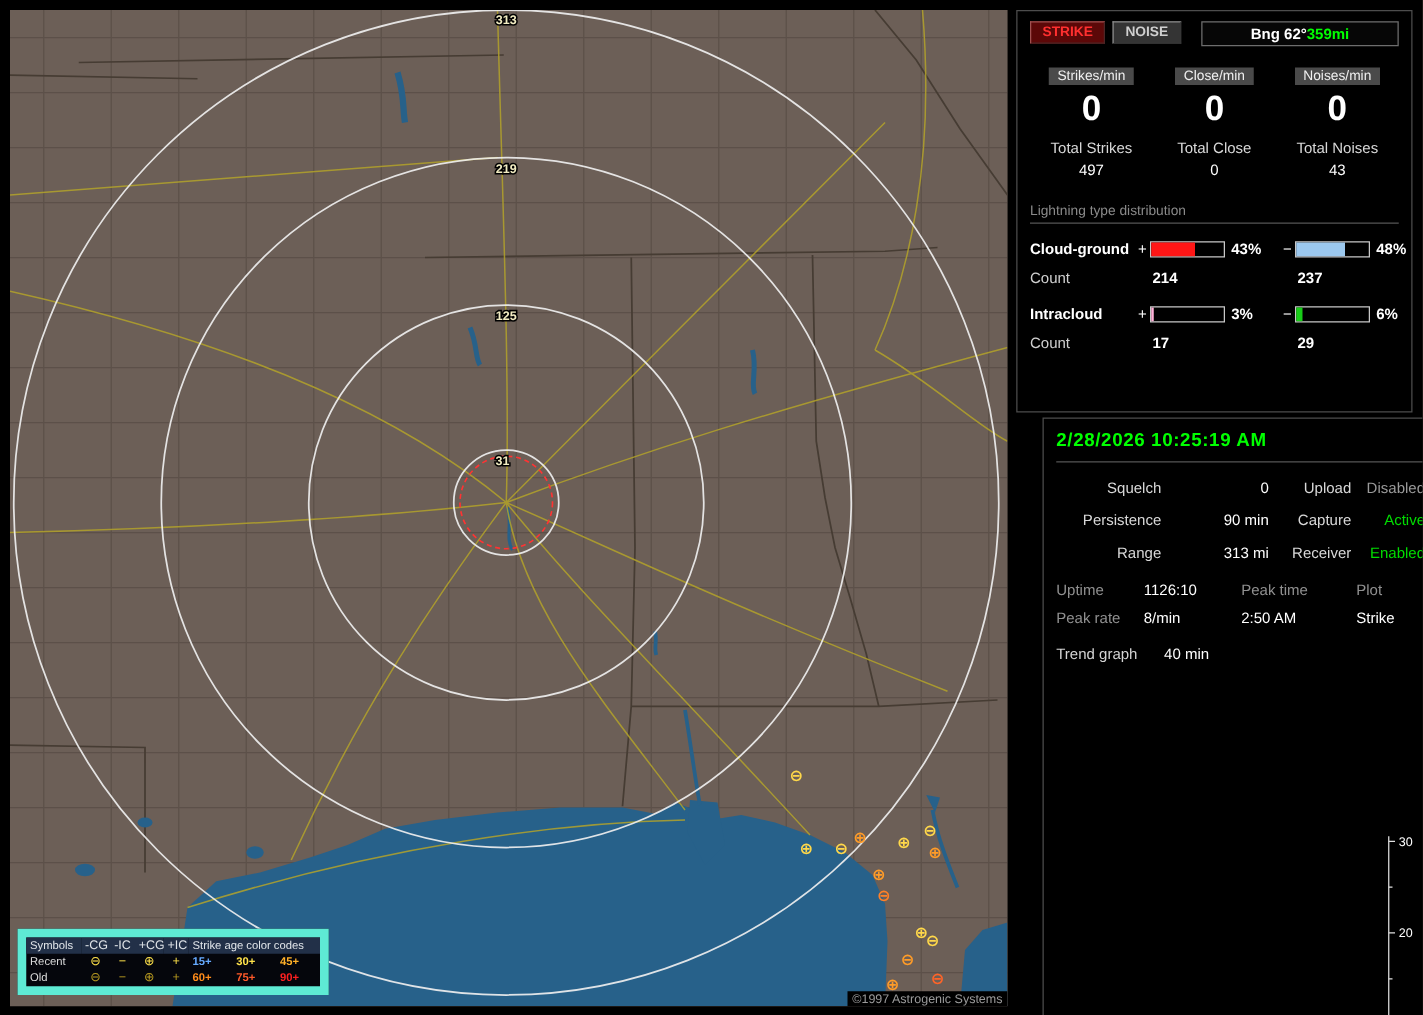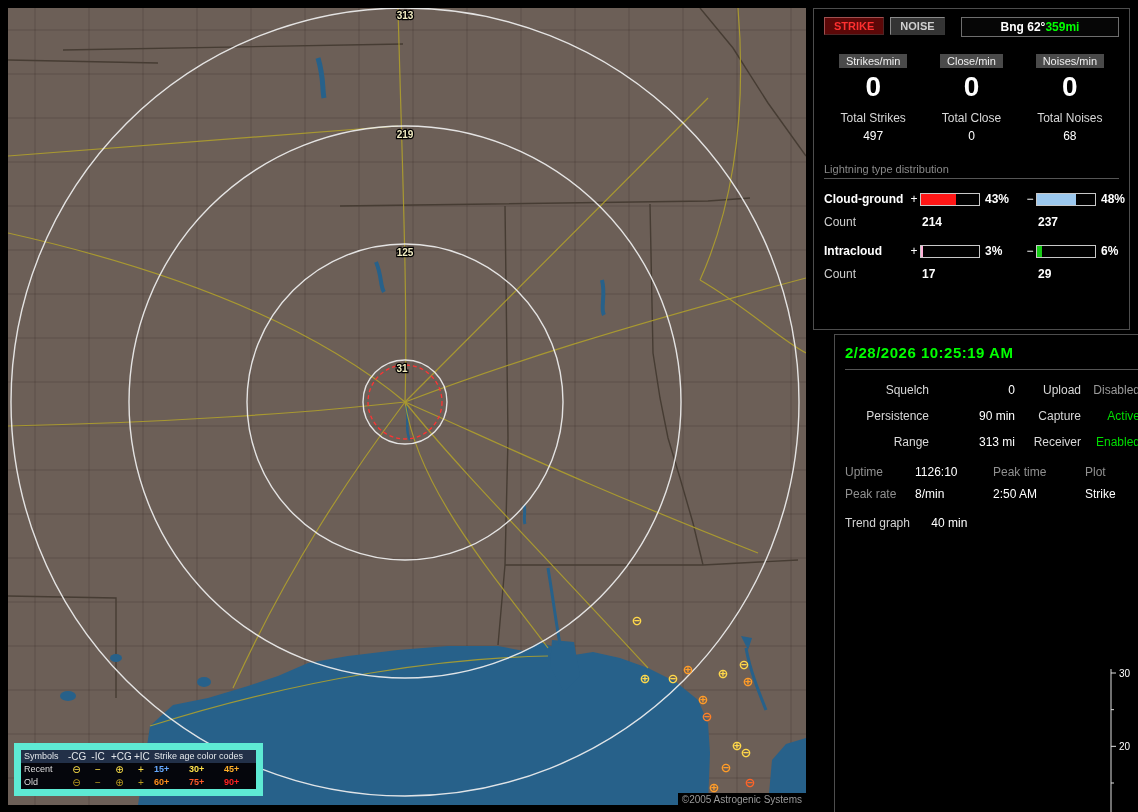--- a/index.html
+++ b/index.html
@@ -178,21 +178,21 @@
         <span class="lg-cell lg-sym" style="color: rgb(184, 154, 32);">⊖</span>
         <span class="lg-cell lg-sym" style="color: rgb(184, 154, 32);">−</span>
         <span class="lg-cell lg-sym" style="color: rgb(184, 154, 32);">⊕</span>
         <span class="lg-cell lg-sym" style="color: rgb(184, 154, 32);">+</span>
         <span class="lg-cell lg-age" style="color: rgb(255, 140, 26);">60+</span>
         <span class="lg-cell lg-age" style="color: rgb(255, 90, 42);">75+</span>
         <span class="lg-cell lg-age" style="color: rgb(255, 32, 32);">90+</span>
       </div>
     </div>
 
-    <div class="copyright">©2005 Astrogenic Systems</div>
+    <div class="copyright">©1997 Astrogenic Systems</div>
   </div>
 
   <div class="panel panel1">
     <div class="toprow">
       <button class="btn strike">STRIKE</button>
       <button class="btn noise">NOISE</button>
       <div class="bng">
         <span>Bng 62°</span>
         <span class="mi">359mi</span>
       </div>
@@ -217,21 +217,21 @@
       <div>
         <div class="tlabel">Total Strikes</div>
         <div class="tvalue">497</div>
       </div>
       <div>
         <div class="tlabel">Total Close</div>
         <div class="tvalue">0</div>
       </div>
       <div>
         <div class="tlabel">Total Noises</div>
-        <div class="tvalue">68</div>
+        <div class="tvalue">43</div>
       </div>
     </div>
 
     <div class="dist">
       <div class="dist-title">Lightning type distribution</div>
 
       <div class="dist-row">
         <span class="dist-label">Cloud-ground</span>
         <span class="sign">+</span>
         <span class="bar">

